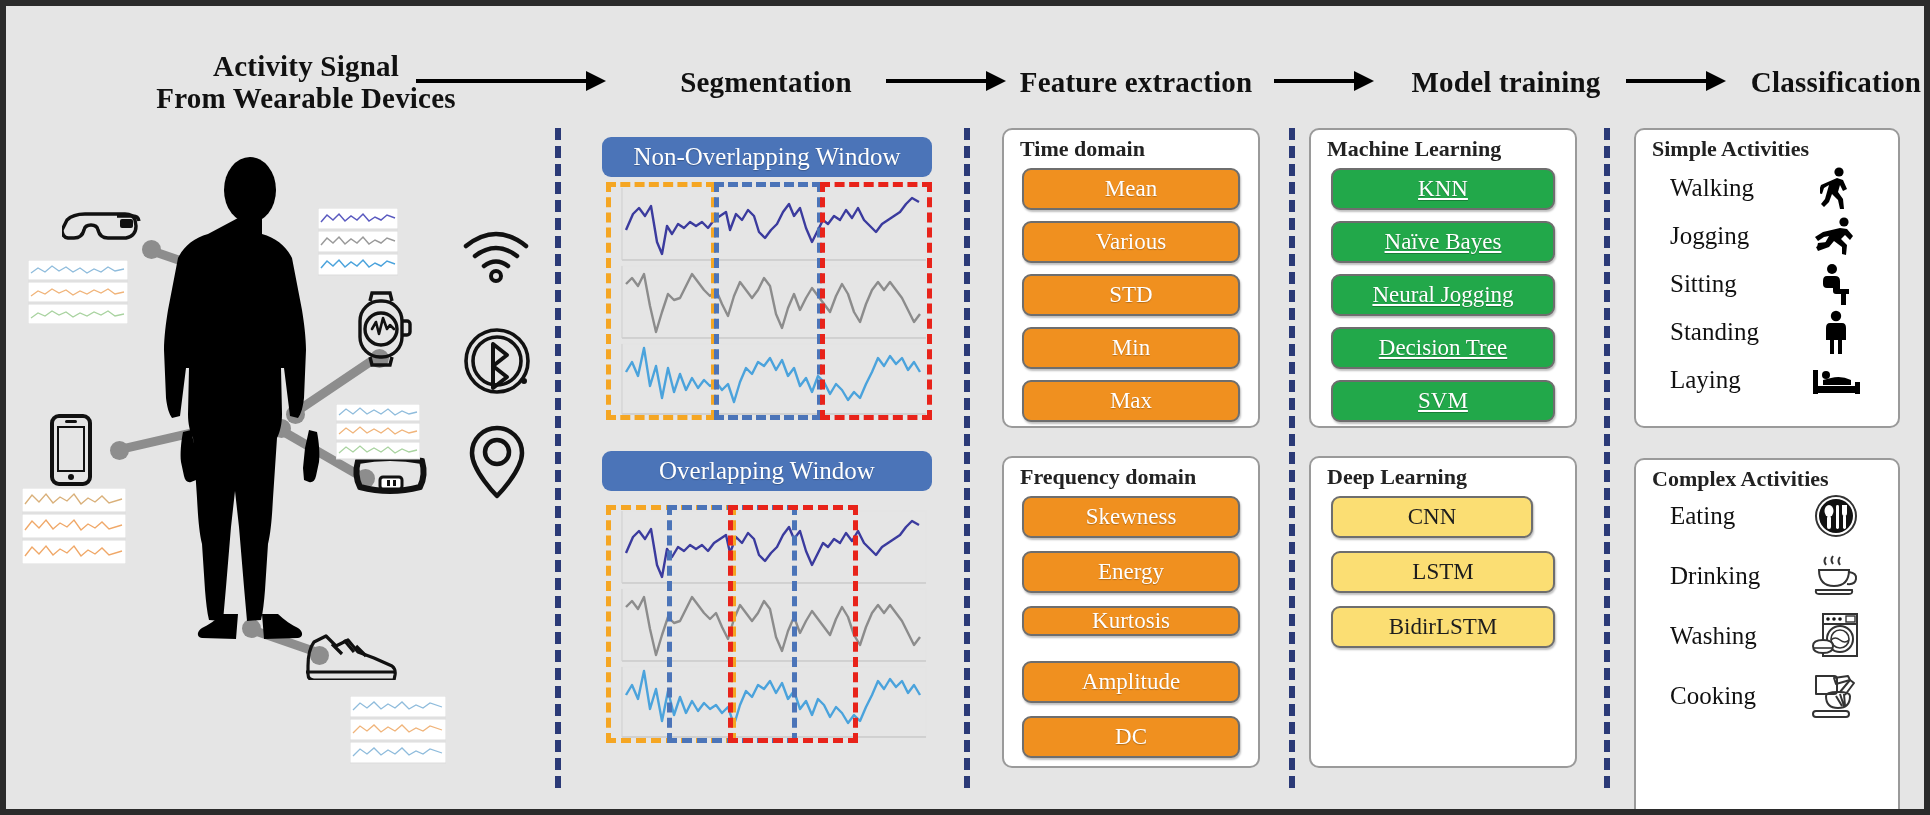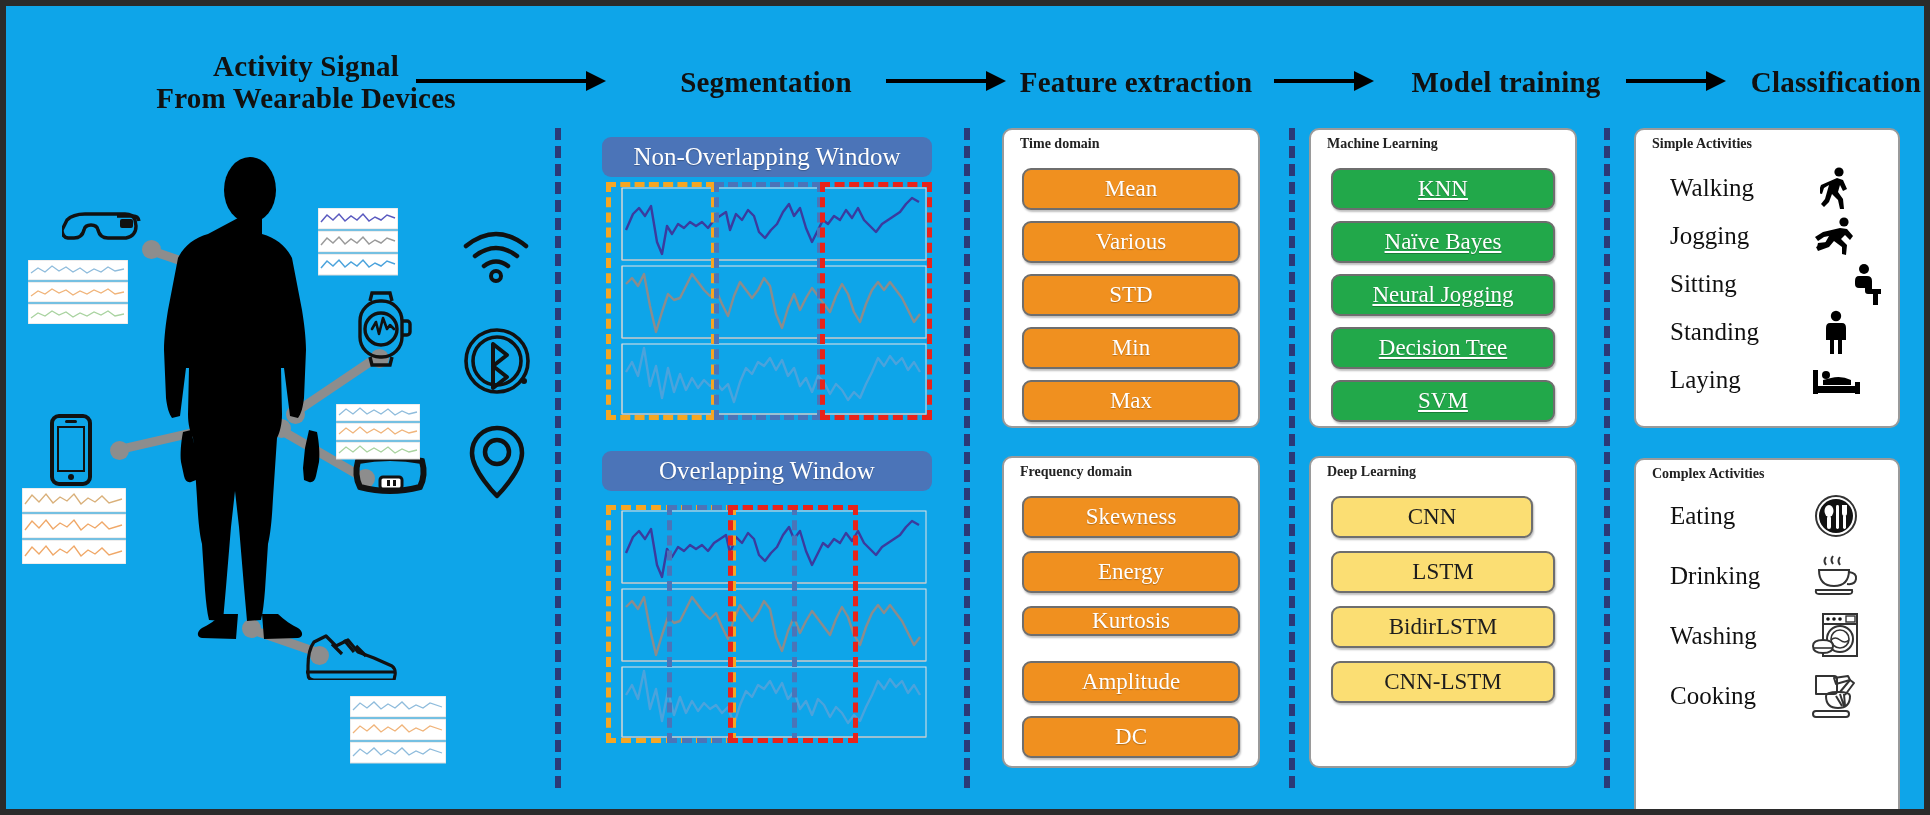--- a/index.html
+++ b/index.html
@@ -1,36 +1,36 @@
 <!DOCTYPE html>
 <html><head>
 <meta charset="utf-8">
 <style>
   html,body{margin:0;padding:0;background:#fff;}
   body{width:1930px;height:815px;font-family:"Liberation Serif",serif;}
-  .canvas{position:relative;width:1930px;height:815px;background:#0ea5e9;box-sizing:border-box;
+  .canvas{position:relative;width:1930px;height:815px;background:#e5e5e5;box-sizing:border-box;
           border:6px solid #2b2b2b;overflow:hidden;}
 
   
   .hdr{position:absolute;top:52px;left:0;width:1930px;height:60px;}
   .hdr-title{position:absolute;font-weight:bold;color:#111;letter-spacing:.2px;
              font-size:29px;line-height:1.12;text-align:center;white-space:pre-line;}
   .arrow{position:absolute;height:20px;}
   .arrow .shaft{position:absolute;top:9px;left:0;height:4px;background:#000;}
   .arrow .head{position:absolute;top:1px;right:0;width:0;height:0;
                border-top:10px solid transparent;border-bottom:10px solid transparent;
                border-left:20px solid #000;}
 
   
   .vsep{position:absolute;width:0;border-left:6px dashed #2b3a77;}
 
   
   .panel{position:absolute;box-sizing:border-box;background:#fff;
          border:2px solid #9a9a9a;border-radius:10px;}
-  .panel-title{position:absolute;left:16px;top:6px;font-size:14px;color:#222;font-weight:bold;}
+  .panel-title{position:absolute;left:16px;top:6px;font-size:22px;color:#222;font-weight:bold;}
 
   .pill{position:absolute;box-sizing:border-box;border-radius:9px;border:2px solid #6e6e6e;
         display:flex;align-items:center;justify-content:center;
         font-size:23px;box-shadow:1px 2px 2px rgba(0,0,0,.25);}
   .pill.orange{background:#F0901F;color:#fff;text-shadow:0 1px 1px rgba(0,0,0,.25);}
   .pill.green{background:#22A84A;color:#fff;text-shadow:0 1px 1px rgba(0,0,0,.25);text-decoration:underline;}
   .pill.yellow{background:#FBDE73;color:#1d1d1d;}
 
   
   .winchip{position:absolute;box-sizing:border-box;background:#4B74B8;color:#fff;
@@ -336,21 +336,20 @@
   <div class="pill green" style="left:1325px;top:268px;width:224px;height:42px;">Neural Jogging</div>
   <div class="pill green" style="left:1325px;top:321px;width:224px;height:42px;">Decision Tree</div>
   <div class="pill green" style="left:1325px;top:374px;width:224px;height:42px;">SVM</div>
 
   <div class="panel" style="left:1303px;top:450px;width:268px;height:312px;">
     <div class="panel-title">Deep Learning</div>
   </div>
   <div class="pill yellow" style="left:1325px;top:490px;width:202px;height:42px;">CNN</div>
   <div class="pill yellow" style="left:1325px;top:545px;width:224px;height:42px;">LSTM</div>
   <div class="pill yellow" style="left:1325px;top:600px;width:224px;height:42px;">BidirLSTM</div>
-  <div class="pill yellow" style="left:1325px;top:655px;width:224px;height:42px;">CNN-LSTM</div>
 
   <div class="panel" style="left:1628px;top:122px;width:266px;height:300px;">
     <div class="panel-title">Simple Activities</div>
 
     <div class="actrow" style="top:34px;">
       <div class="actlabel">Walking</div>
       <div class="acticon">
         <svg width="32" height="42" viewBox="0 0 32 42">
             <g fill="#000">
           <circle cx="19" cy="5" r="4.6"></circle>
@@ -366,21 +365,21 @@
         <svg width="42" height="40" viewBox="0 0 42 40">
             <g fill="#000">
           <circle cx="29" cy="6" r="4.6"></circle>
           <path d="M25 12 l7 1 6 7 -3 4 -5 -5 -4 4 6 6 -1 10 -4 -1 0 -7 -8 -6 -5 6 -11 4 -2 -4 9 -4 4 -7 -5 1 -6 4 -3 -4 8 -5z"></path>
           <path d="M3 27 l9 -1 -1 4 -9 1z"></path>
         </g>
           </svg>
       </div>
     </div>
 
-    <div class="actrow" style="top:130px;padding-left:32px;">
+    <div class="actrow" style="top:130px;">
       <div class="actlabel">Sitting</div>
       <div class="acticon">
         <svg width="34" height="42" viewBox="0 0 34 42">
             <g fill="#000">
           <circle cx="13" cy="6" r="5"></circle>
           <path d="M8 13 h8 q5 0 5 5 v8 h9 v5 h-13 q-3 0 -3 -3 v-3 h-6 q-4 0 -4 -4 v-3 q0 -5 4 -5z"></path>
           <path d="M22 31 h5 v11 h-5z"></path>
         </g>
           </svg>
       </div>

